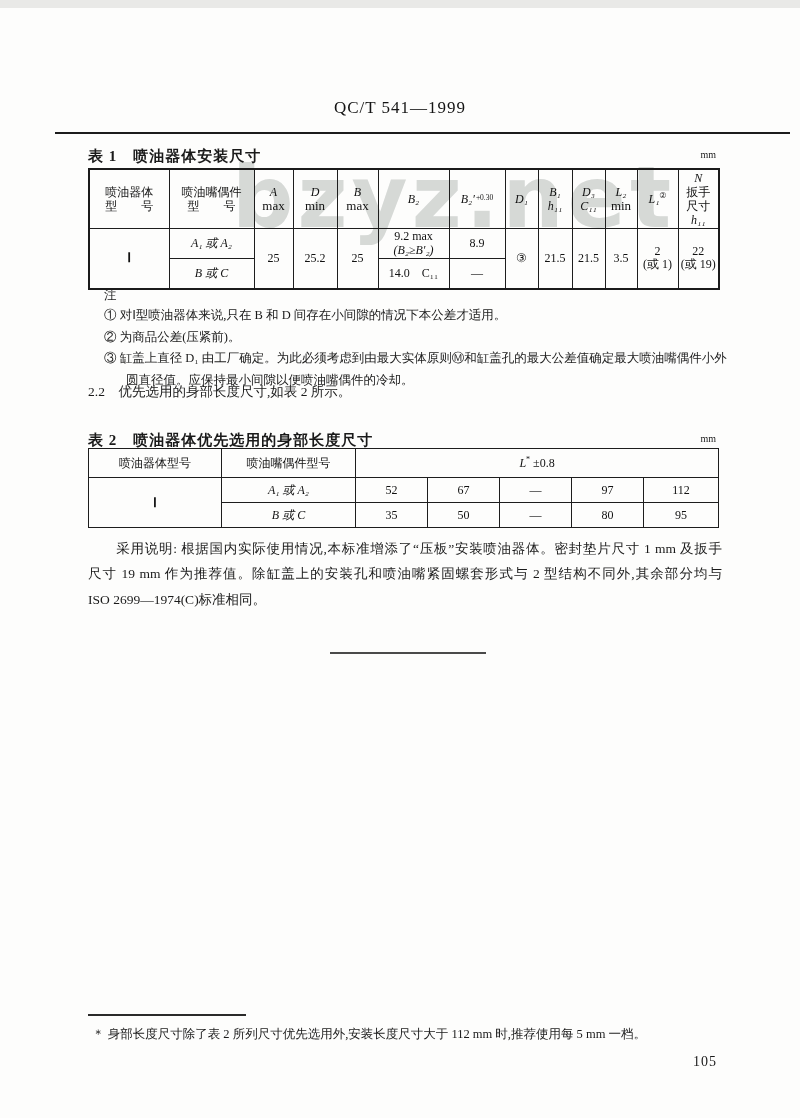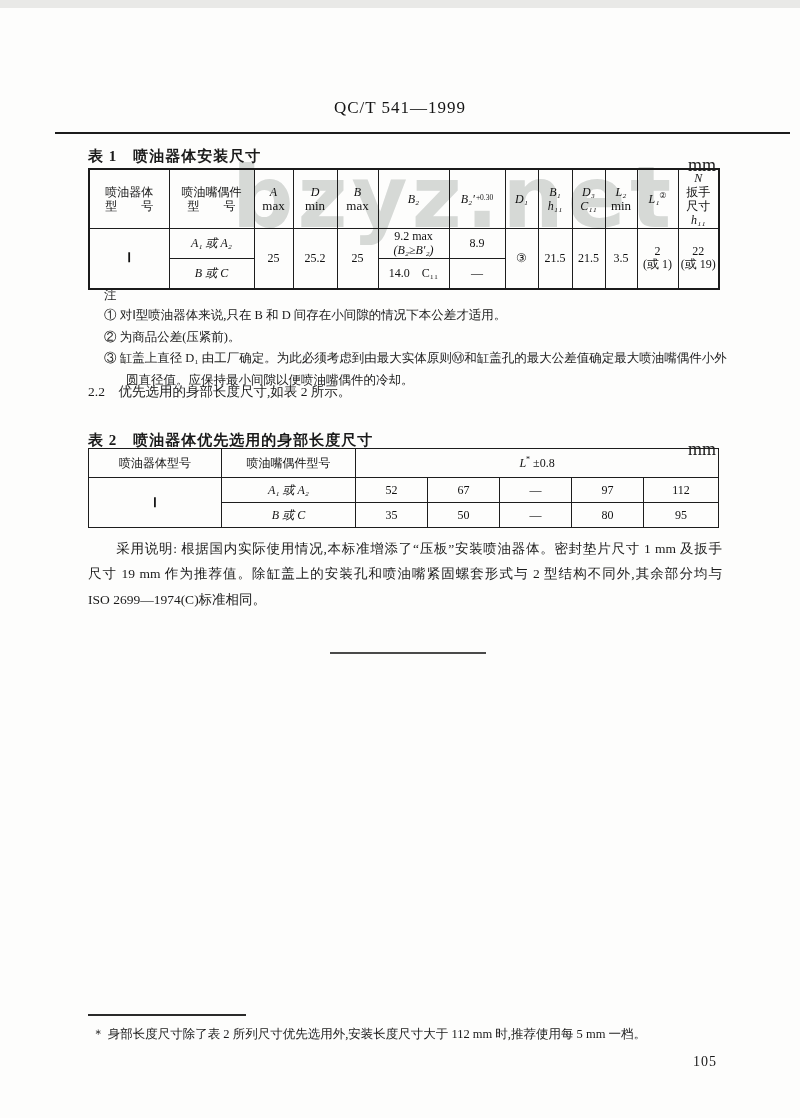--- a/index.html
+++ b/index.html
@@ -5,21 +5,21 @@
   html,body{margin:0;padding:0;}
   body{background:#e9e9e7;font-family:"Liberation Serif", serif;}
   .page{position:relative;width:800px;height:1118px;background:#fdfdfc;margin:8px auto;overflow:hidden;color:#1a1a1a;}
   .abs{position:absolute;}
 
   .std-no{top:90px;left:0;width:800px;text-align:center;font-size:17px;letter-spacing:1px;color:#141414;}
   .head-rule{top:124px;left:55px;width:735px;height:2px;background:#1c1c1c;}
 
   .cap-row{left:88px;width:630px;height:18px;}
   .cap-row .caption{display:block;text-align:left;font-weight:bold;font-size:15px;letter-spacing:1px;}
-  .cap-row .unit{position:absolute;right:2px;top:8px;font-size:18px;font-weight:normal;}
+  .cap-row .unit{position:absolute;right:2px;top:2px;font-size:10px;font-weight:normal;}
   .cap1{top:139px;}
   .cap2{top:423px;}
 
   .watermark{top:146px;left:232px;z-index:0;font-family:"DejaVu Sans", sans-serif;font-weight:bold;
              font-size:86px;letter-spacing:4px;color:rgba(150,158,152,0.38);line-height:86px;}
 
   table{border-collapse:collapse;table-layout:fixed;width:630px;background:transparent;position:relative;z-index:1;}
   th,td{border:1px solid #1d1d1d;text-align:center;vertical-align:middle;padding:1px 2px;
         font-size:12px;font-weight:normal;color:#111;overflow:hidden;}
   .t1{top:160px;left:88px;}

